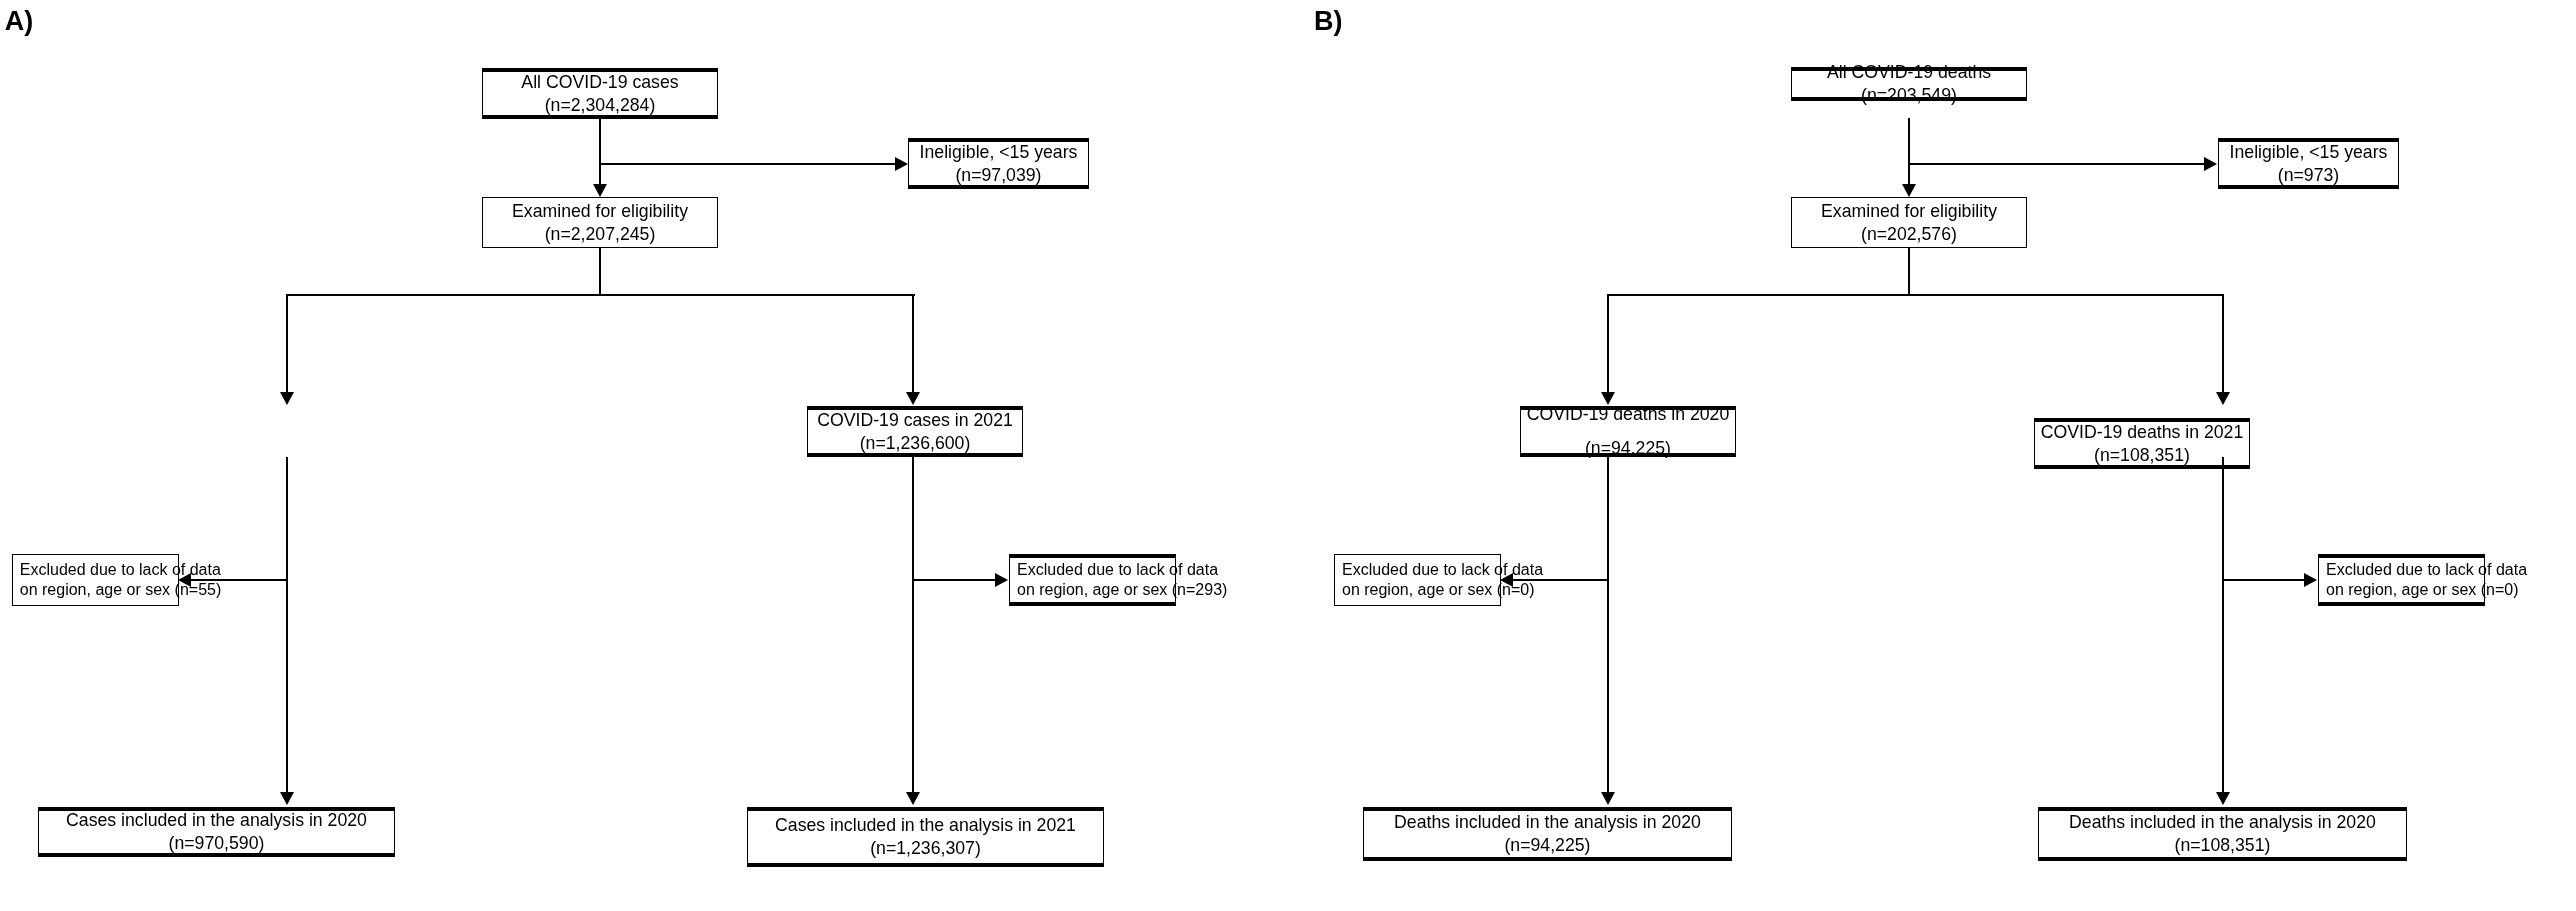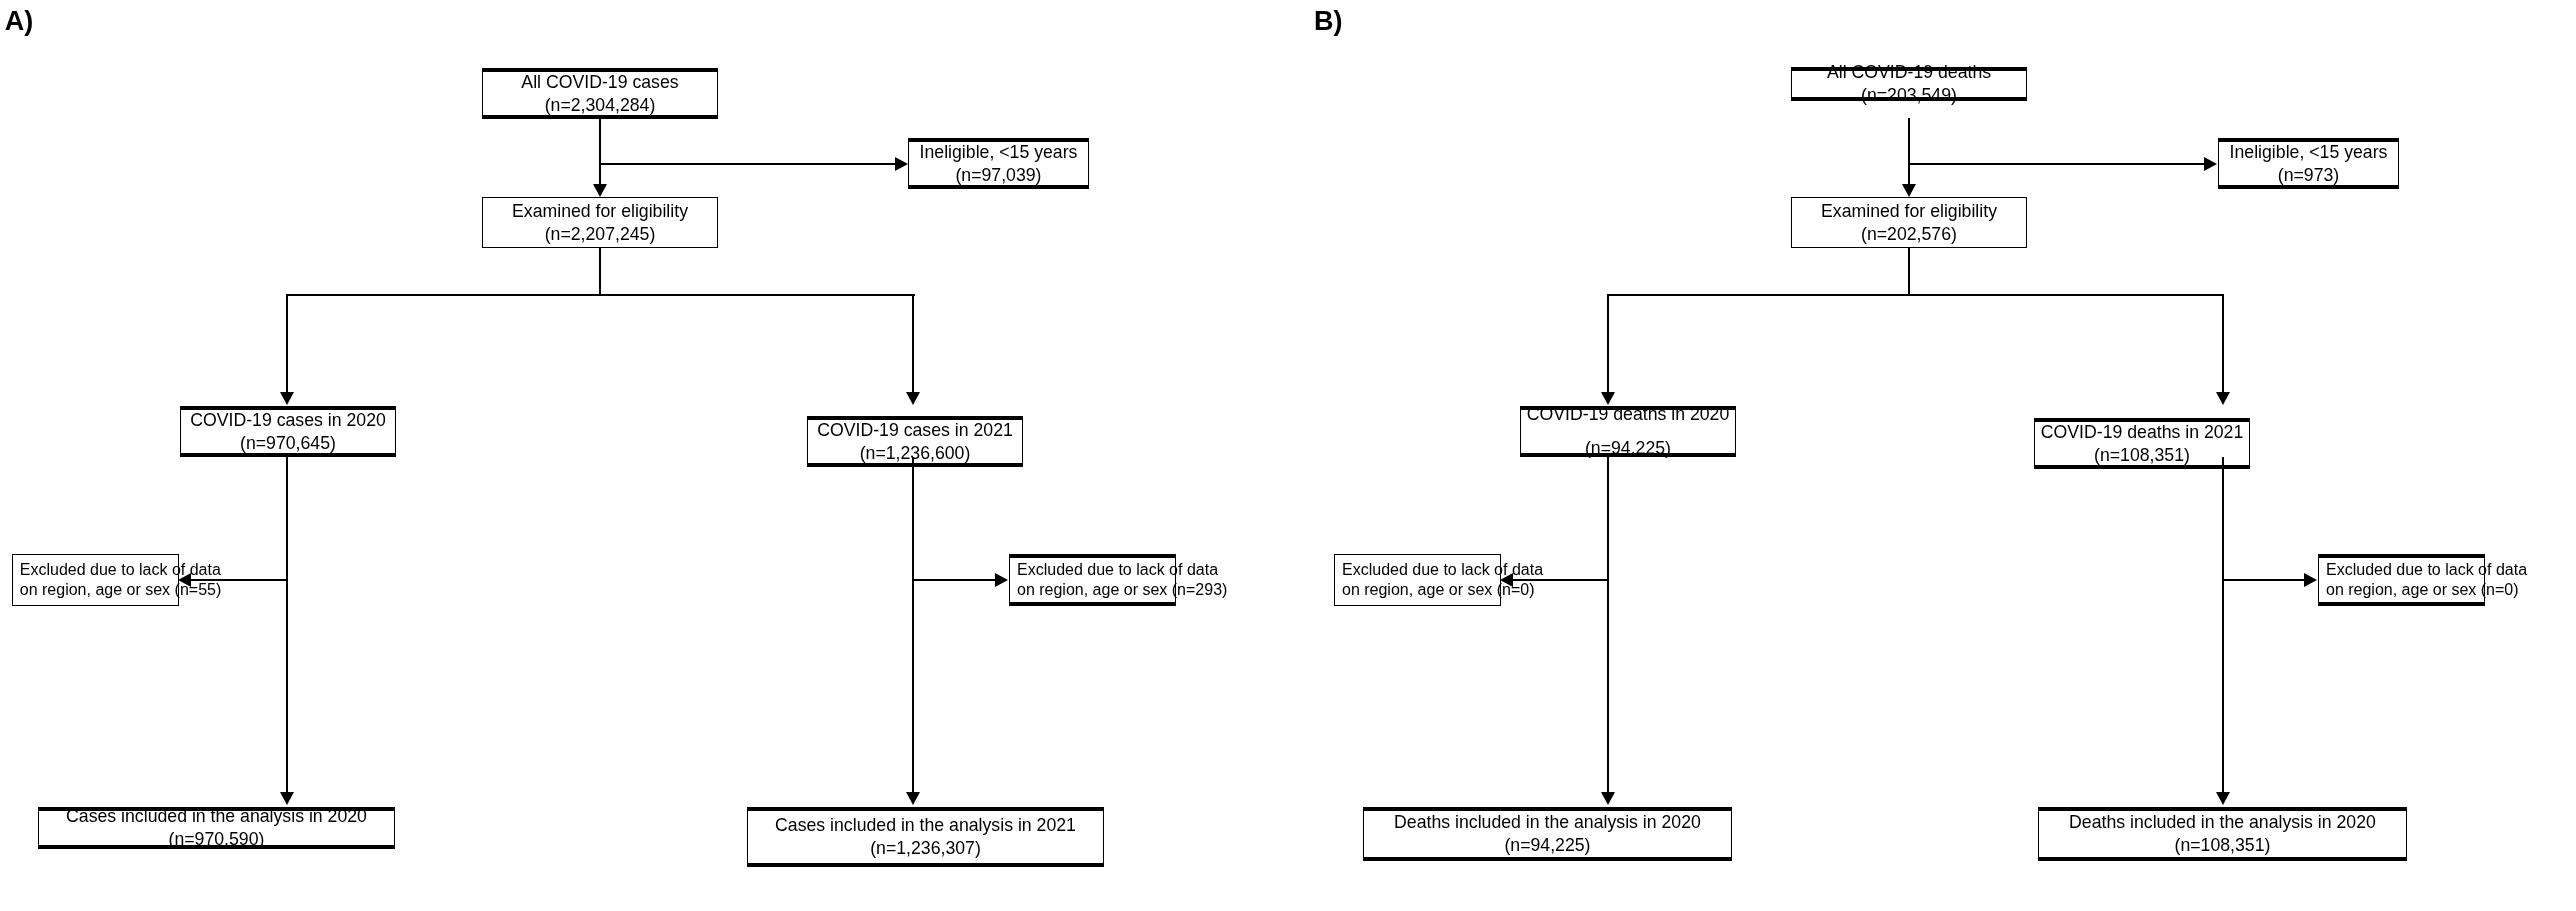--- a/index.html
+++ b/index.html
@@ -126,26 +126,22 @@
     <span class="line">(n=2,207,245)</span>
   </div>
 
   <div class="vline" style="left:599px; top:248px; width:2.4px; height:47px;"></div>
   <div class="hline" style="left:286px; top:294px; width:629px; height:2.4px;"></div>
   <div class="vline" style="left:286px; top:294px; width:2.4px; height:104px;"></div>
   <div class="vline" style="left:912px; top:294px; width:2.4px; height:104px;"></div>
   <div class="arrow-down" style="left:280px; top:392px;"></div>
   <div class="arrow-down" style="left:906px; top:392px;"></div>
 
-  <div class="box heavy" style="left:180px; top:406px; width:216px; height:51px;">
-    <span class="line">COVID-19 cases in 2020</span>
-    <span class="line">(n=970,645)</span>
-  </div>
-
-  <div class="box heavy" style="left:807px; top:416px; width:216px; height:51px;">
+
+  <div class="box heavy" style="left:807px; top:406px; width:216px; height:51px;">
     <span class="line">COVID-19 cases in 2021</span>
     <span class="line">(n=1,236,600)</span>
   </div>
 
   <div class="vline" style="left:286px; top:457px; width:2.4px; height:340px;"></div>
   <div class="arrow-down" style="left:280px; top:792px;"></div>
 
   <div class="hline" style="left:191px; top:579px; width:96px; height:2.4px;"></div>
   <div class="arrow-left" style="left:178px; top:573px;"></div>
 
@@ -158,21 +154,21 @@
   <div class="box left" style="left:11.8px; top:554px; width:167px; height:52px; font-size:16px;">
     <span class="line">Excluded due to lack of data</span>
     <span class="line">on region, age or sex (n=55)</span>
   </div>
 
   <div class="box left heavy" style="left:1009px; top:554px; width:167px; height:52px; font-size:16px;">
     <span class="line">Excluded due to lack of data</span>
     <span class="line">on region, age or sex (n=293)</span>
   </div>
 
-  <div class="box heavy" style="left:38px; top:807px; width:357px; height:42px;text-align:right;">
+  <div class="box heavy" style="left:38px; top:807px; width:357px; height:50px;text-align:right;">
     <span class="line">Cases included in the analysis in 2020</span>
     <span class="line">(n=970,590)</span>
   </div>
 
   <div class="box heavy" style="left:747px; top:807px; width:357px; height:60px;">
     <span class="line">Cases included in the analysis in 2021</span>
     <span class="line">(n=1,236,307)</span>
   </div>
 
   <div class="panel-letter" style="left:1314px; top:8.3px;">B)</div>

